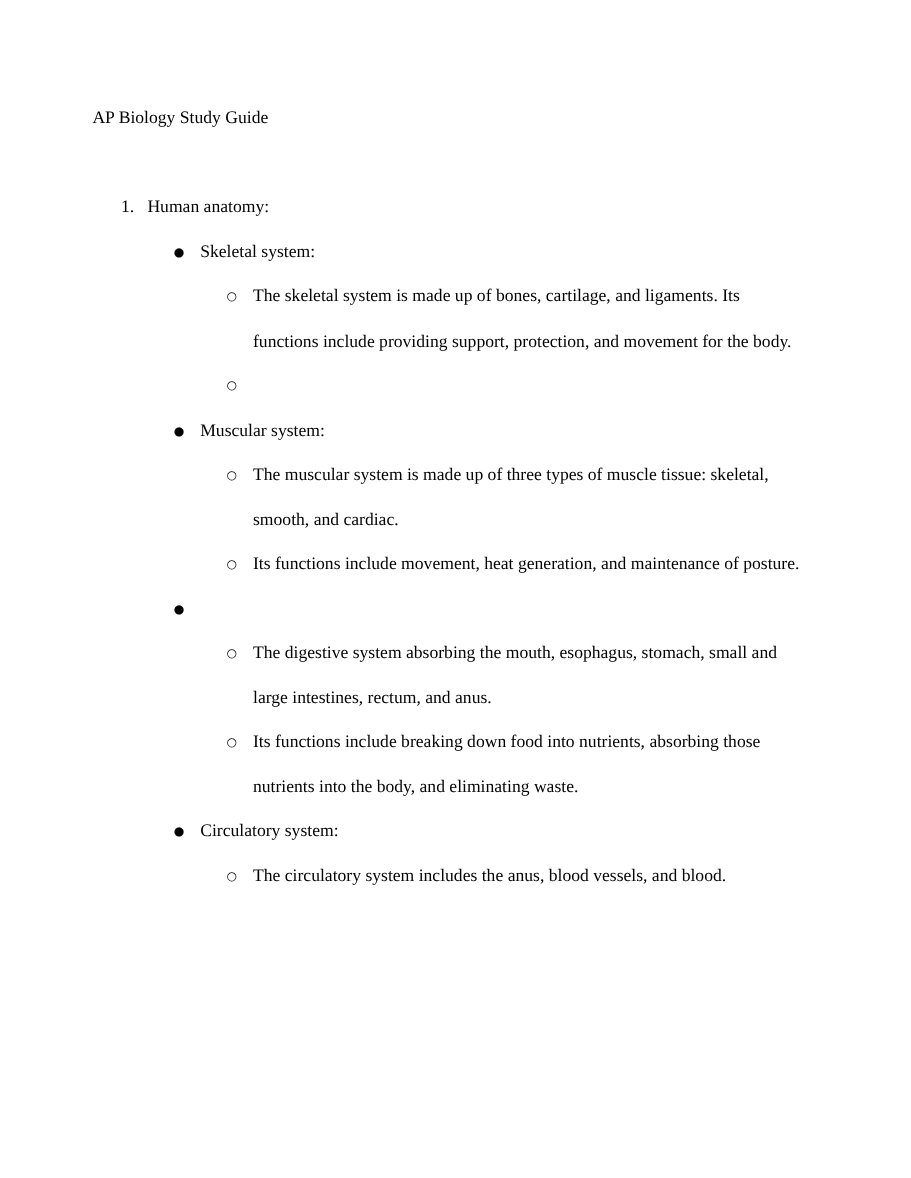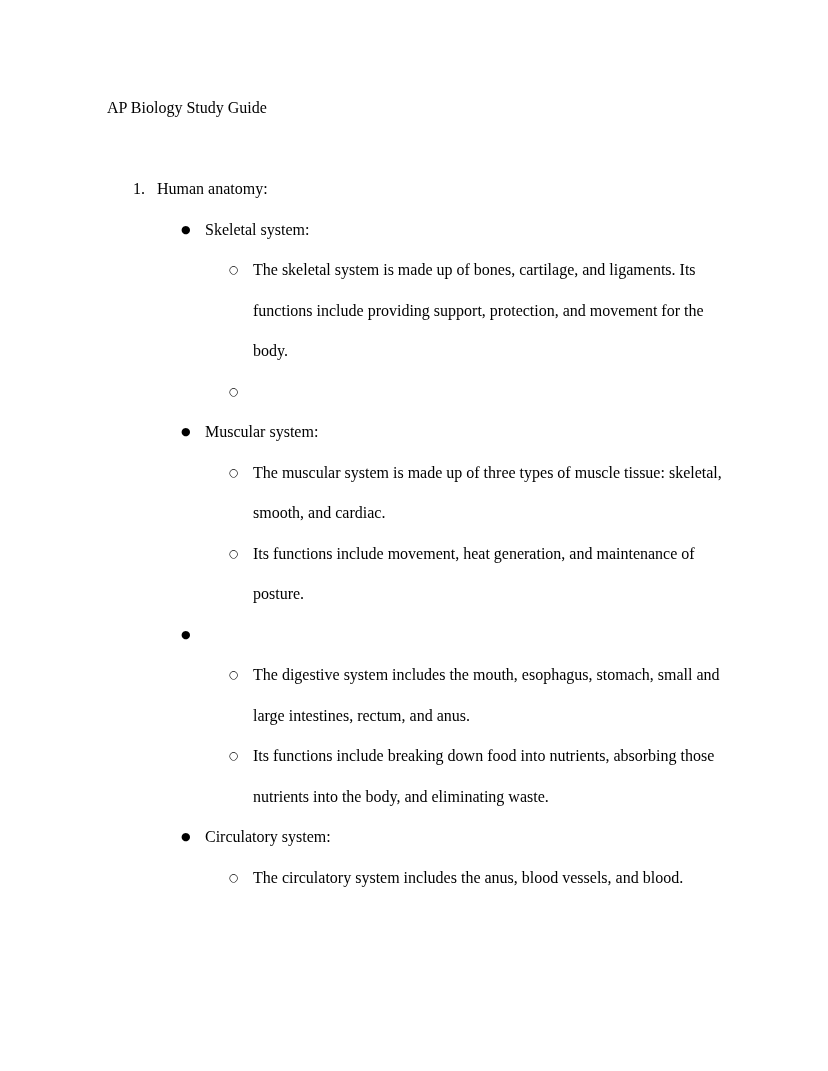--- a/index.html
+++ b/index.html
@@ -7,21 +7,21 @@
     padding: 0;
     background: #ffffff;
   }
   .page {
     position: relative;
     width: 828px;
     height: 1071px;
     background: #ffffff;
     overflow: hidden;
     box-sizing: border-box;
-    padding: 88px 98px 0 107px;
+    padding: 88px 98px 0 84px;
     font-family: "Liberation Serif", "DejaVu Serif", serif;
     font-size: 16px;
     line-height: 40.5px;
     color: #000000;
   }
   .doc-title {
     margin: 0 0 40.5px 0;
   }
   .section-heading {
     margin: 0 0 40.5px 0;
@@ -94,21 +94,21 @@
   <div class="l2-item">
     <span class="marker bullet-glyph">○</span>
     <span class="item-text">Its functions include movement, heat generation, and maintenance of posture.</span>
   </div>
 
   <div class="l1-item">
     <span class="marker bullet-glyph">●</span>
   </div>
   <div class="l2-item">
     <span class="marker bullet-glyph">○</span>
-    <span class="item-text">The digestive system includes the mouth, esophagus, stomach, small and large intestines, rectum, and anus.</span>
+    <span class="item-text">The digestive system absorbing the mouth, esophagus, stomach, small and large intestines, rectum, and anus.</span>
   </div>
   <div class="l2-item">
     <span class="marker bullet-glyph">○</span>
     <span class="item-text">Its functions include breaking down food into nutrients, absorbing those nutrients into the body, and eliminating waste.</span>
   </div>
 
   <div class="l1-item">
     <span class="marker bullet-glyph">●</span>
     <span class="item-text">Circulatory system:</span>
   </div>

